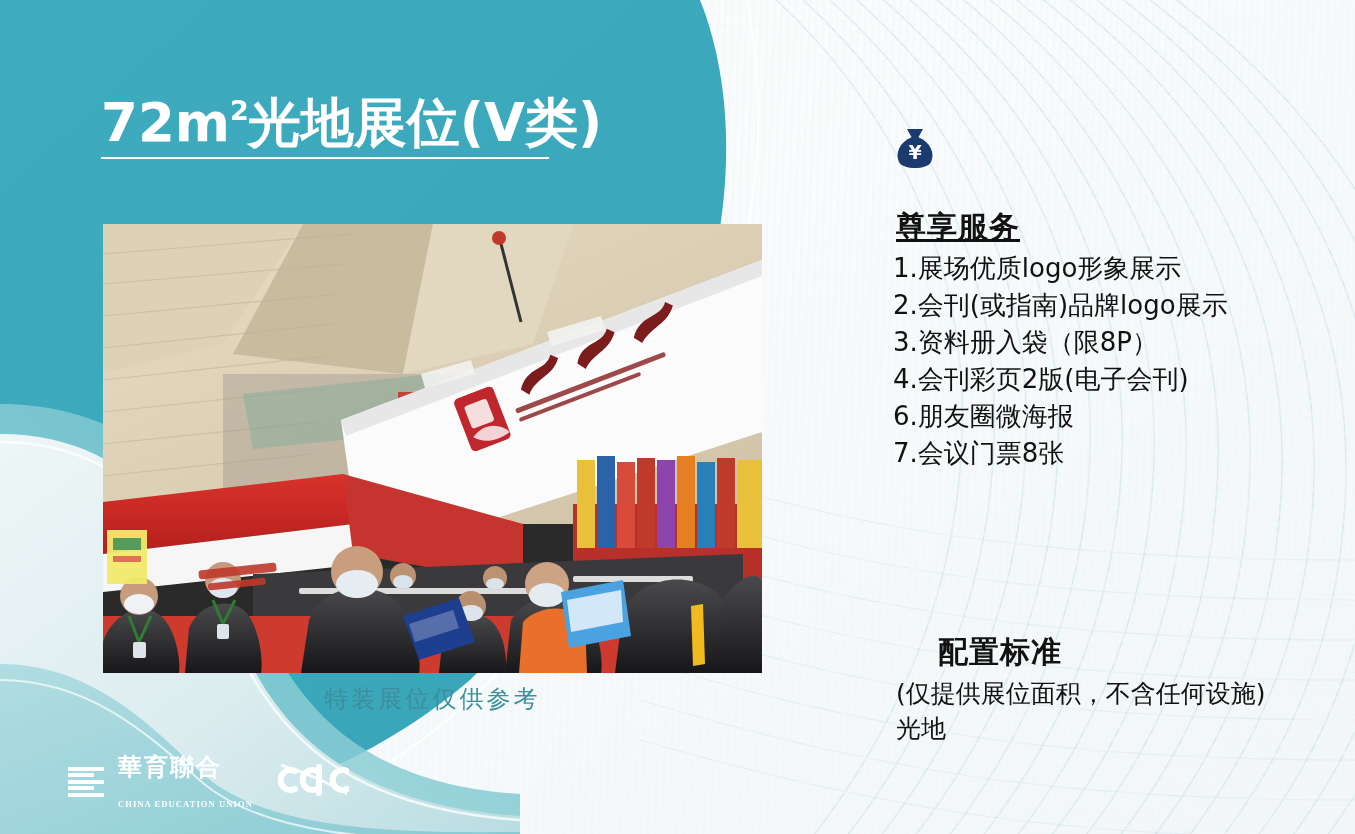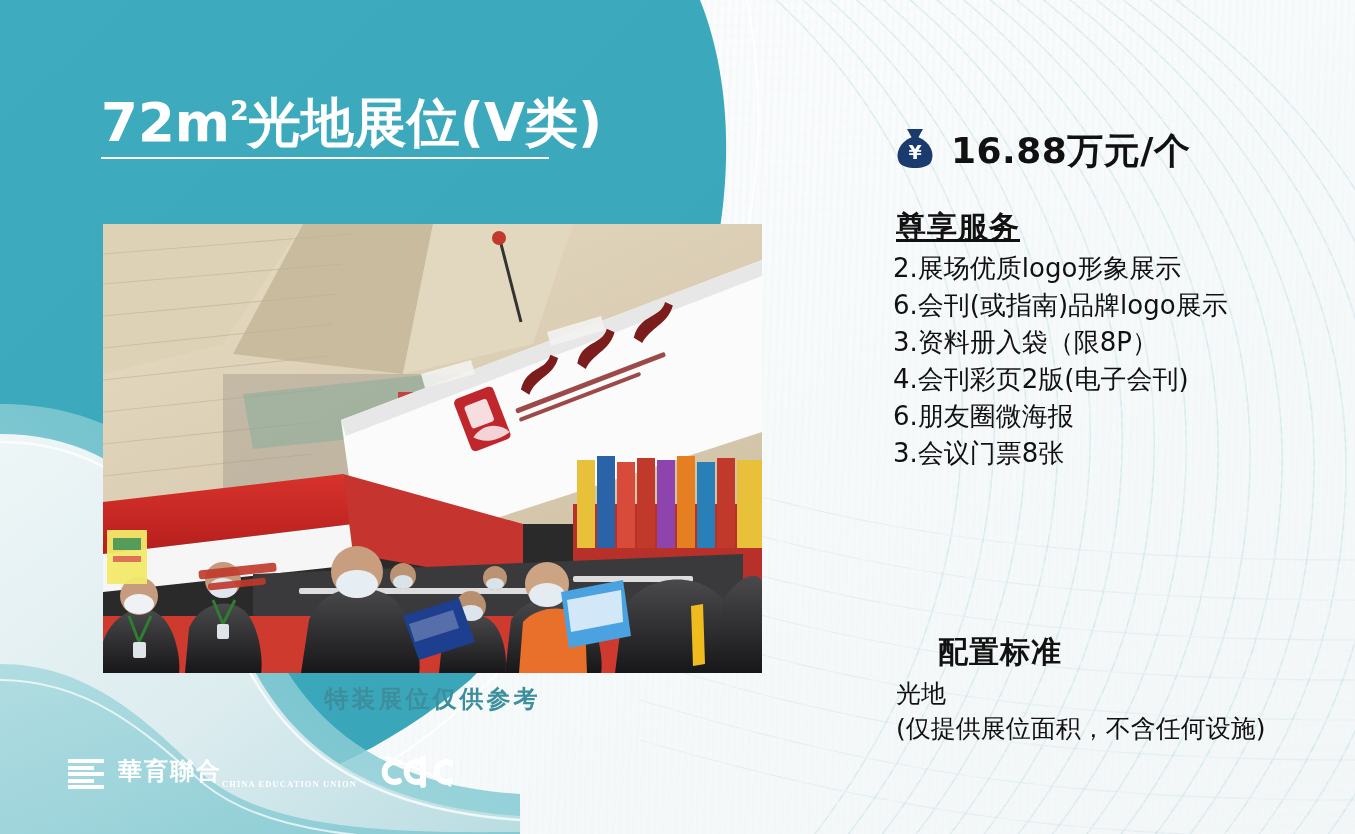--- a/index.html
+++ b/index.html
@@ -41,33 +41,33 @@
 
   
   .photo{
     position:absolute;left:103px;top:224px;width:659px;height:449px;z-index:9;
     overflow:hidden;background:#2a2a2a;
   }
   .photo svg{display:block;width:659px;height:449px;}
 
   .photo-caption{
     position:absolute;left:103px;top:683px;width:659px;z-index:9;
-    text-align:center;color:#3c8e9c;font-size:24px;font-weight:700;letter-spacing:3px;
+    text-align:center;color:#3c8e9c;font-size:24px;font-weight:400;letter-spacing:3px;
   }
 
   
   .brand{position:absolute;left:68px;top:755px;z-index:10;display:flex;align-items:center;gap:14px;}
   .brand-mark{display:flex;flex-direction:column;gap:2.5px;width:36px;}
   .brand-mark i{display:block;height:4px;background:#fff;border-radius:.5px;}
   .brand-mark i:nth-child(1){width:36px;}
   .brand-mark i:nth-child(2){width:26px;}
   .brand-mark i:nth-child(3){width:36px;}
   .brand-mark i:nth-child(4){width:26px;}
   .brand-mark i:nth-child(5){width:36px;}
-  .brand-text{display:flex;flex-direction:row;line-height:1;}
+  .brand-text{display:flex;flex-direction:column;line-height:1;}
   .brand-cn{color:#fff;font-size:24px;font-weight:700;letter-spacing:2px;
             font-family:"DejaVu Sans","Liberation Sans",sans-serif;}
   .brand-en{color:#fff;font-size:8.5px;font-weight:700;letter-spacing:1.1px;margin-top:21px;
             font-family:"Liberation Serif",serif;}
   .brand-cdc{margin-left:6px;}
 
   
   .right{position:absolute;left:893px;top:0;width:445px;height:834px;z-index:8;}
 
   .price-row{position:absolute;left:0;top:126px;display:flex;align-items:center;gap:14px;}
@@ -360,35 +360,34 @@
   <div class="right">
 
     <div class="price-row">
       <span>
         <svg width="44" height="46" viewBox="0 0 44 46" aria-hidden="true">
           <path d="M14 3 L30 3 L25 12 L19 12 Z" fill="#1B3A6E"></path>
           <path d="M19 11 C 6 16, 2 28, 6 36 C 10 44, 34 44, 38 36 C 42 28, 38 16, 25 11 Z" fill="#1B3A6E"></path>
           <text x="22" y="33" font-size="19" font-weight="700" text-anchor="middle" fill="#ffffff" font-family="DejaVu Sans, sans-serif">¥</text>
         </svg>
       </span>
-      <span class="price-text">16.88万元/个</span>
     </div>
 
     <div class="sec-title" id="svc-title">尊享服务</div>
 
     <div class="svc-list">
-      <div class="svc-item">2.展场优质logo形象展示</div>
-      <div class="svc-item">6.会刊(或指南)品牌logo展示</div>
+      <div class="svc-item">1.展场优质logo形象展示</div>
+      <div class="svc-item">2.会刊(或指南)品牌logo展示</div>
       <div class="svc-item">3.资料册入袋（限8P）</div>
       <div class="svc-item">4.会刊彩页2版(电子会刊)</div>
       <div class="svc-item">6.朋友圈微海报</div>
-      <div class="svc-item">3.会议门票8张</div>
+      <div class="svc-item">7.会议门票8张</div>
     </div>
 
     <div class="sec-title" id="cfg-title">配置标准</div>
 
     <div class="cfg-lines">
+      <div class="cfg-line">(仅提供展位面积，不含任何设施)</div>
       <div class="cfg-line">光地</div>
-      <div class="cfg-line">(仅提供展位面积，不含任何设施)</div>
     </div>
 
   </div>
 </div>
 
 </body></html>

